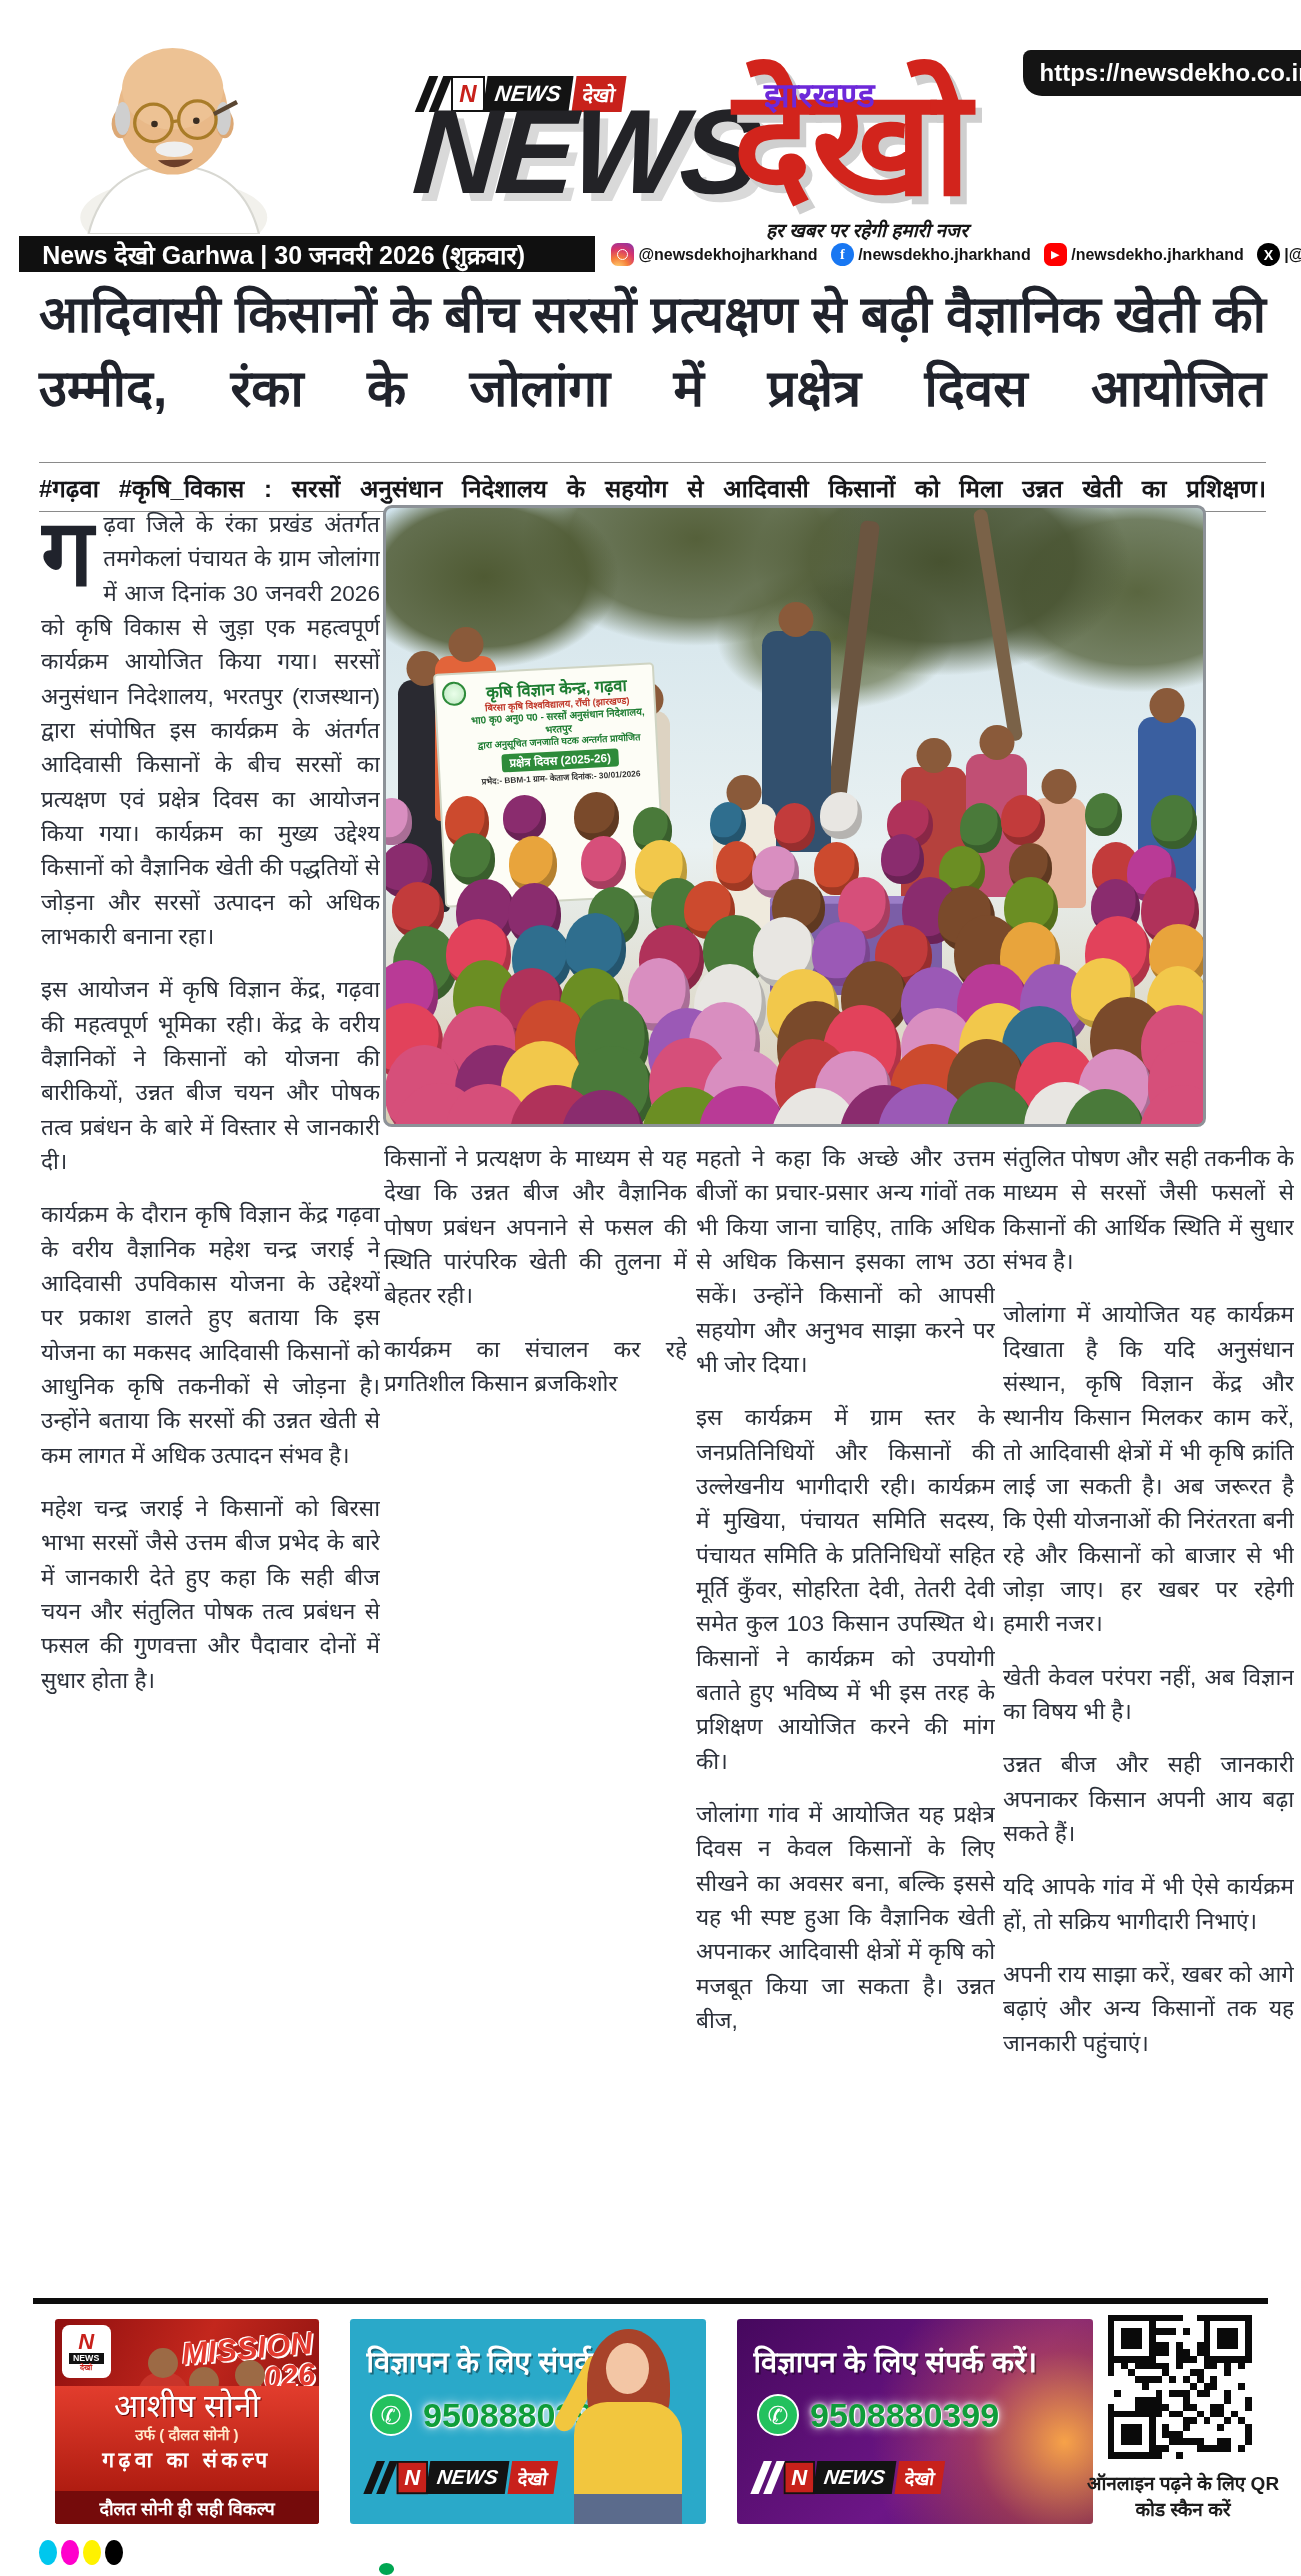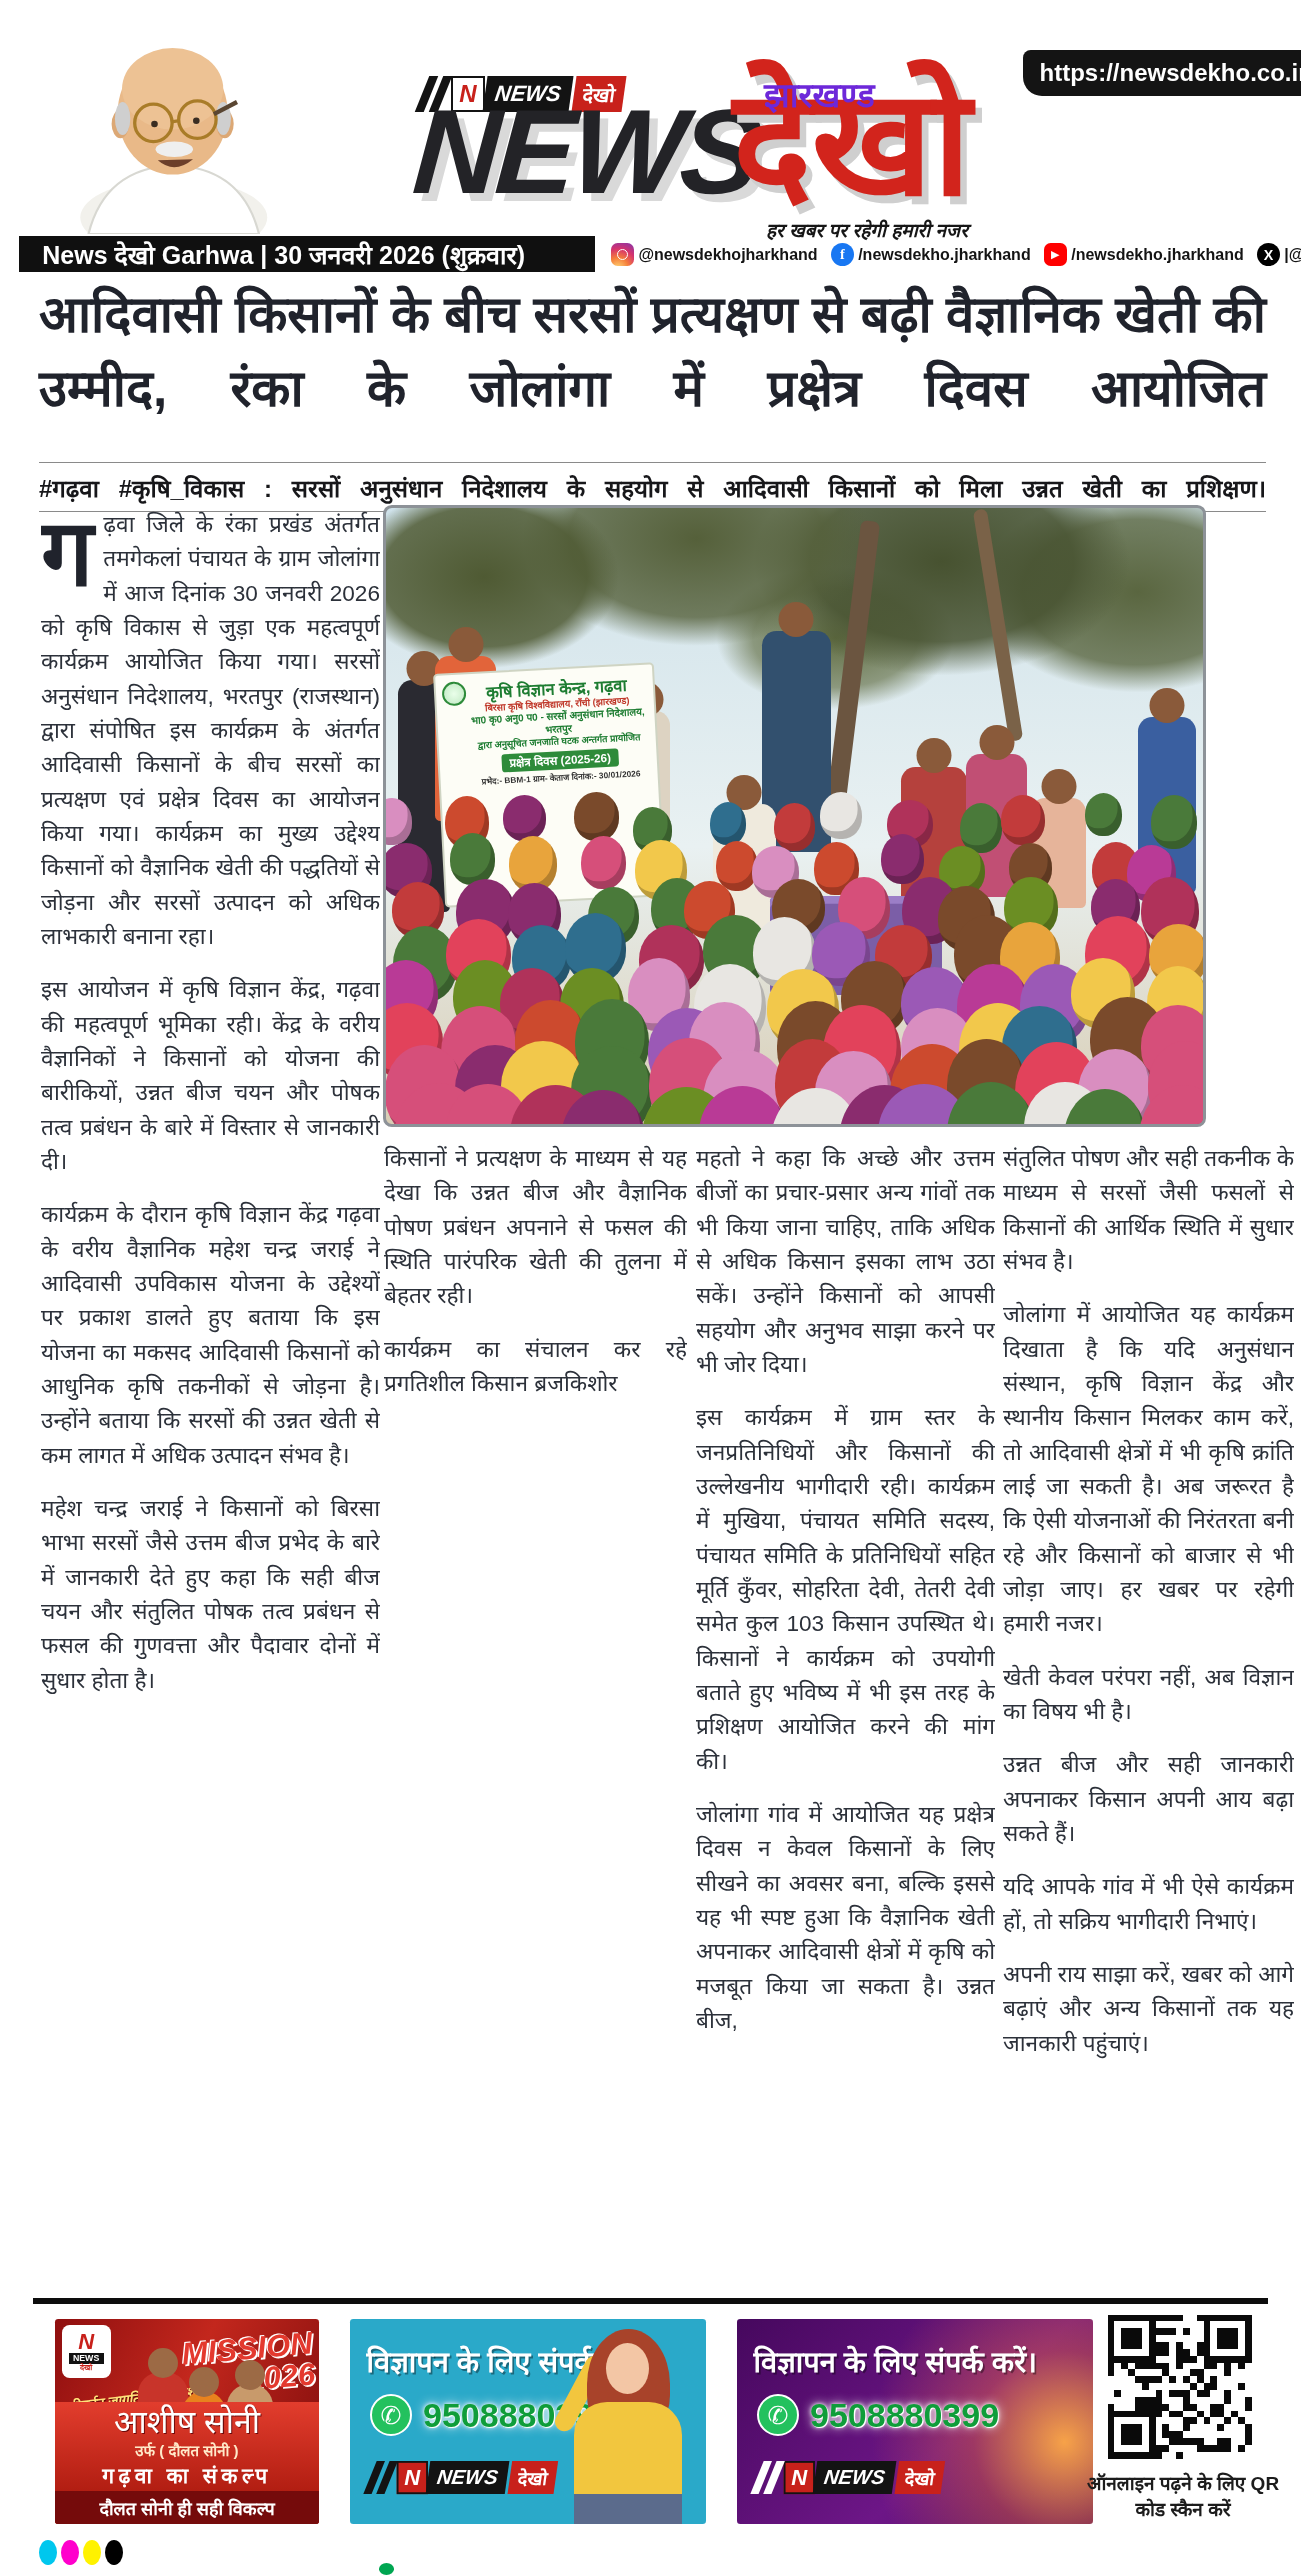--- a/index.html
+++ b/index.html
@@ -100,21 +100,21 @@
   .la-mission{position:absolute;right:5.5px;top:14.3px;text-align:right;transform:rotate(-5deg);
     font-weight:900;font-style:italic;color:#ff40;color:#e4392e;font-size:31px;line-height:1;
     text-shadow:1.7px 1.7px 0 #ffffff,-1.1px -1.1px 0 #ffffff;}
   .la-fig{position:absolute;border-radius:22px 22px 0 0;}
   .la-fig i{position:absolute;left:50%;top:-24px;transform:translateX(-50%);width:30px;height:30px;border-radius:50%;background:#9c6a45;}
   .la-rib{position:absolute;left:0;right:0;bottom:0;text-align:center;
     background:linear-gradient(#e23d2d,#a01208);padding-top:3.3px;}
   .la-name{color:#fff;font-size:32px;font-weight:400;text-shadow:1.1px 1.1px 0 #6d0a0a;line-height:1.1;}
   .la-alias{color:#ffe9c9;font-size:15px;font-weight:700;}
   .la-slogan1{color:#fff;font-size:21px;font-weight:900;letter-spacing:4.4px;margin-top:1.1px;}
-  .la-slogan2{background:#750b0b;color:#fff;font-size:18px;font-weight:800;padding:4.4px 0;margin-top:2px;}
+  .la-slogan2{background:#750b0b;color:#fff;font-size:18px;font-weight:800;padding:4.4px 0;margin-top:18px;}
   .ad-mid{left:350px;width:356px;background:#2aa9c9;}
   .ad-right{left:737px;width:356px;
     background:radial-gradient(circle at 92% 60%,rgba(255,170,70,.95),rgba(255,120,40,.35) 26%,transparent 55%),
     linear-gradient(135deg,#46085e,#6d1687 60%,#4e0d66);}
   .ad-title{position:absolute;left:16.5px;top:22px;font-size:29px;font-weight:900;color:#fff;
     text-shadow:1.7px 2.2px 0 rgba(0,0,0,.38);white-space:nowrap;}
   .phone-row{position:absolute;left:20px;top:75px;display:flex;align-items:center;gap:11px;}
   .wa-icon{width:42px;height:42px;border-radius:50%;background:#23c15e;color:#fff;display:flex;
     align-items:center;justify-content:center;font-size:25px;border:2.2px solid #fff;}
   .phone{font-size:34px;font-weight:900;color:#0f9d3a;text-shadow:0 0 4.4px #fff,0 0 11px #fff,1.1px 1.1px 0 #fff;}

